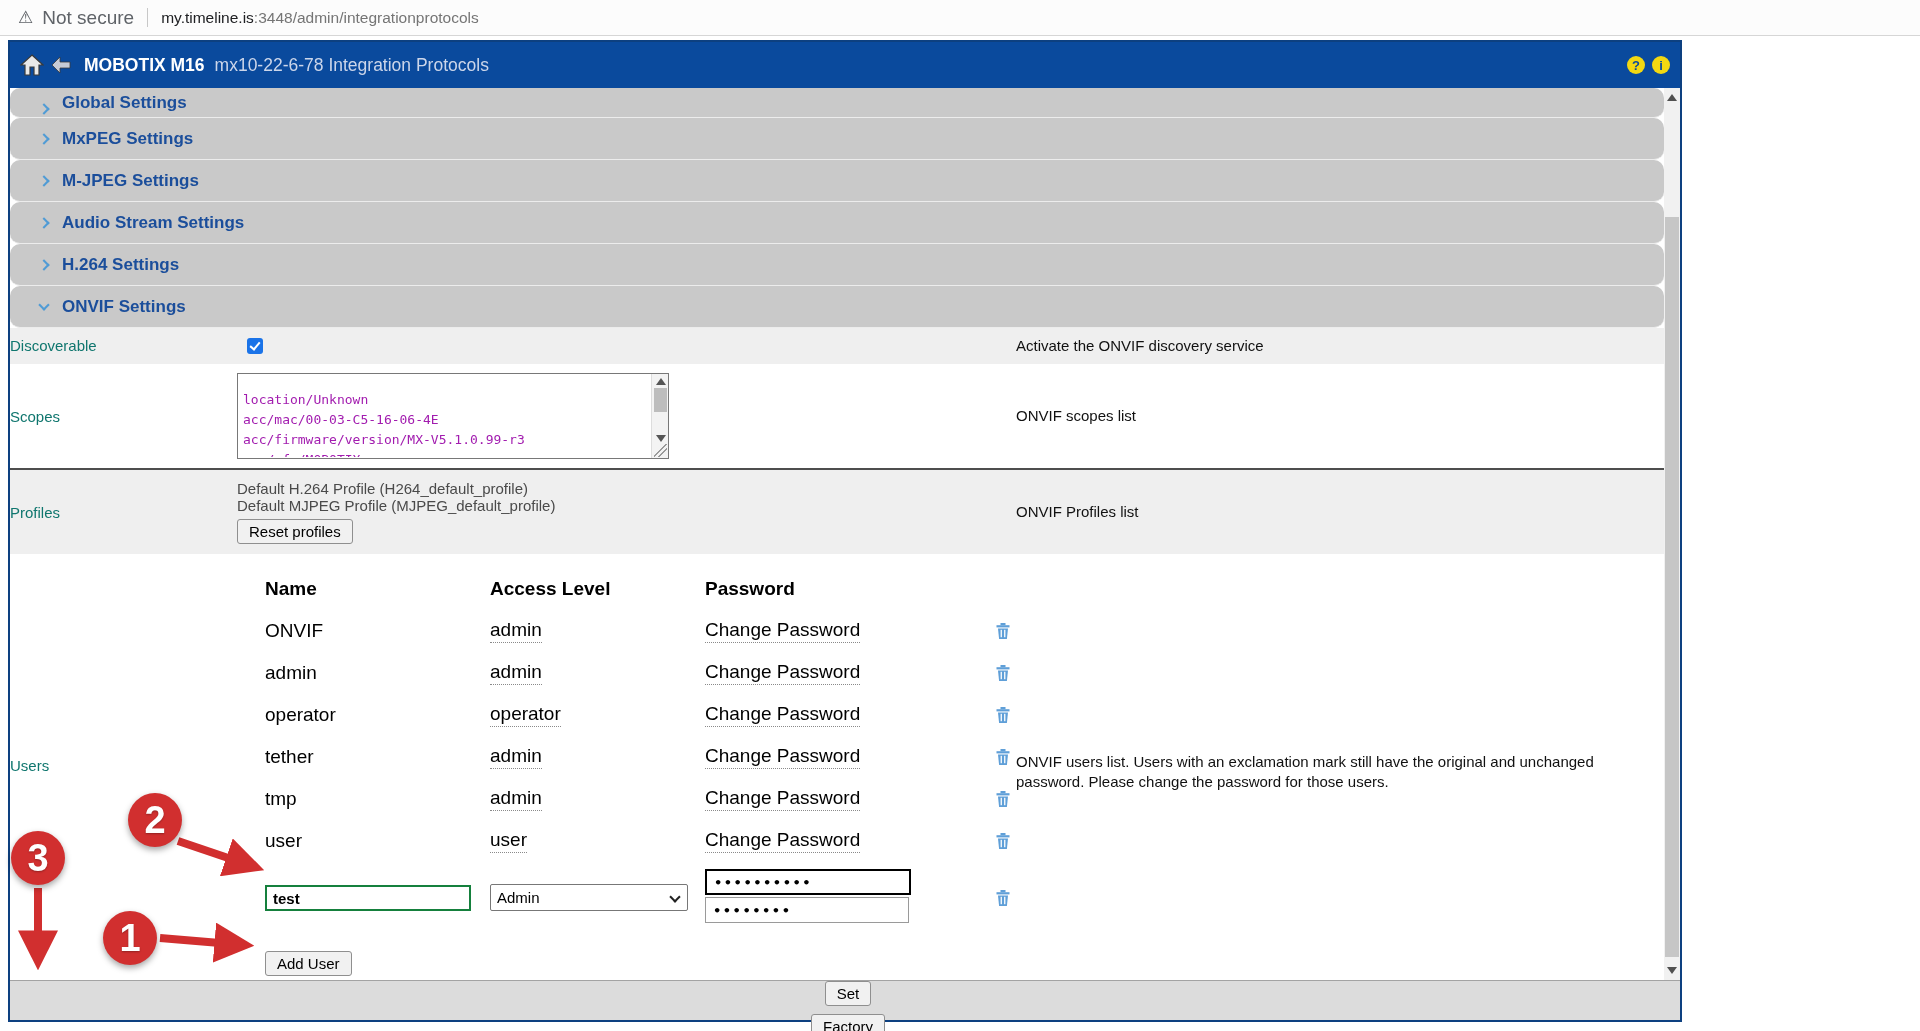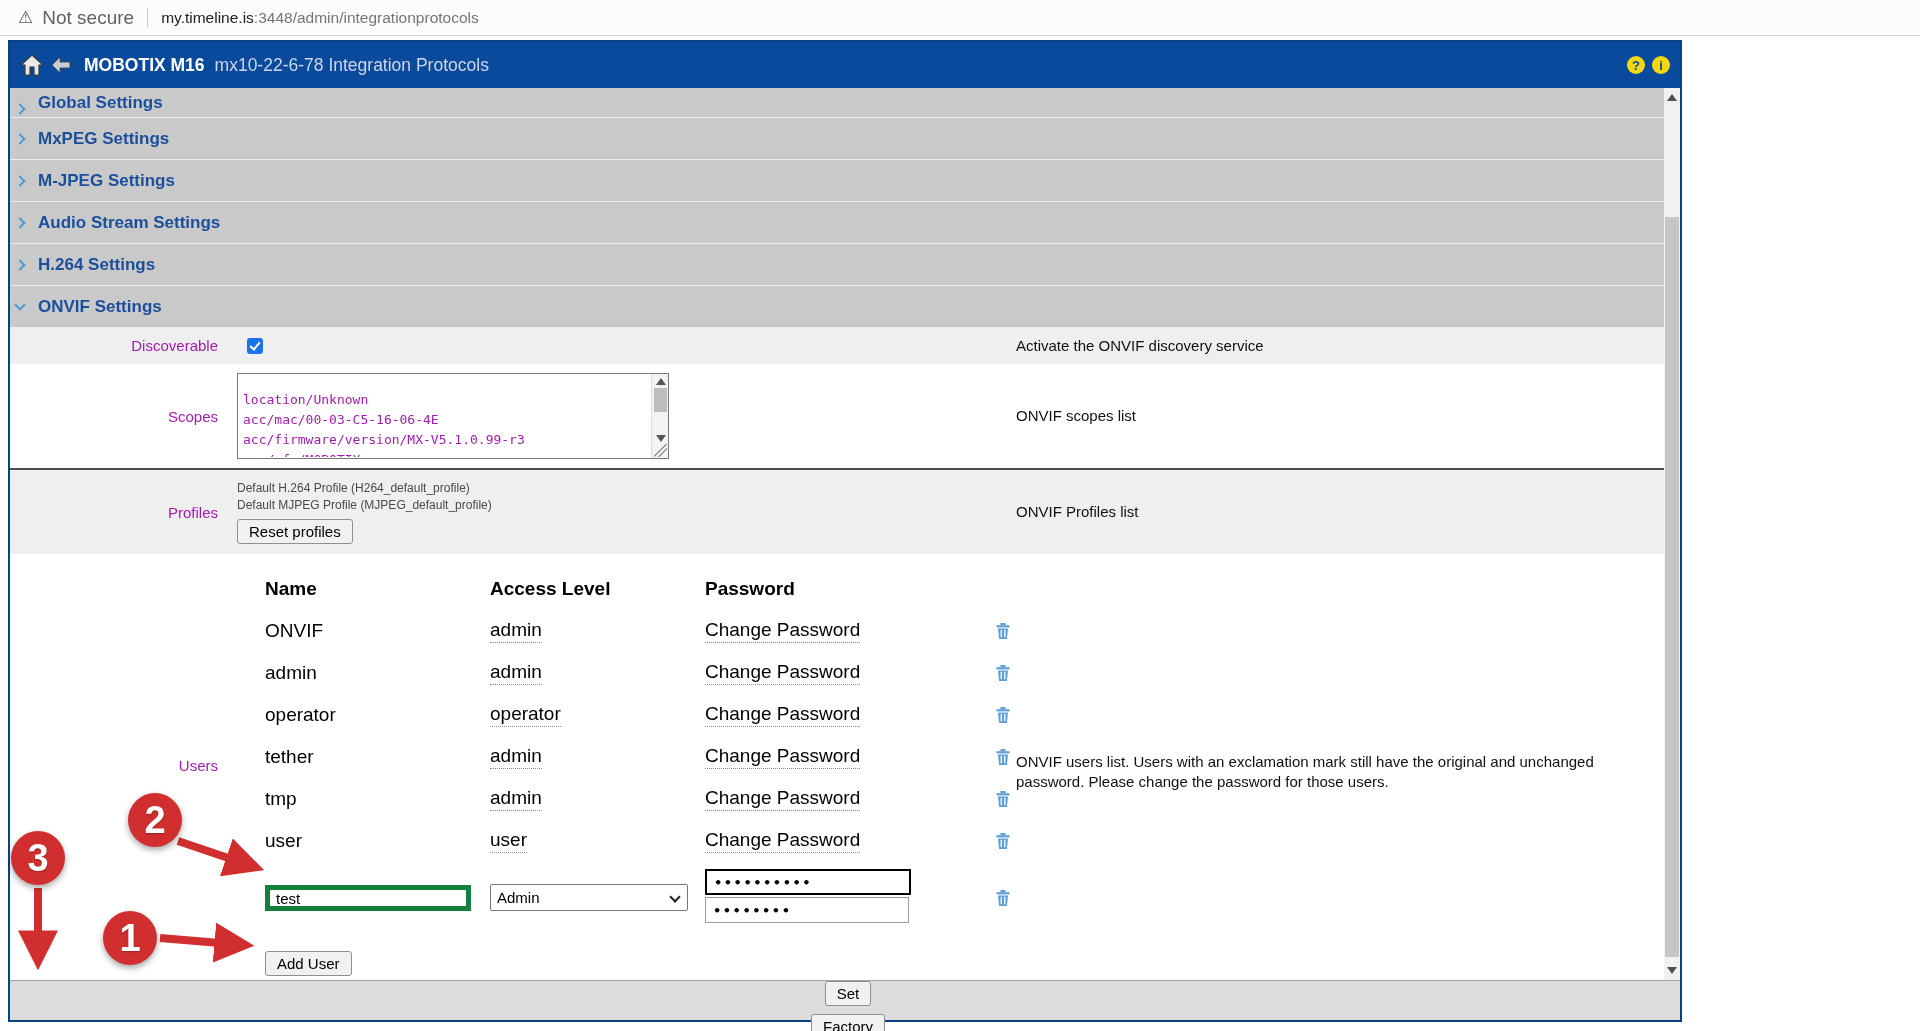--- a/index.html
+++ b/index.html
@@ -27,32 +27,32 @@
   .page-title { color:#ccd6ea; font-size:17.5px; margin-left:10px; }
   .tb-right { margin-left:auto; display:flex; gap:7px; }
   .ybadge { width:18px; height:18px; border-radius:50%; background:#f3d811; color:#0a4a9d;
     font-weight:bold; font-size:13px; display:flex; align-items:center; justify-content:center; }
 
   
   .content { position:absolute; top:46px; left:0; right:16px; bottom:40px; overflow:hidden; background:#fff; }
 
   
   .srow { height:42px; background:#c9c9c9; border-bottom:1px solid #ececec;
-    display:flex; align-items:center; padding-left:6px; cursor:pointer; }
+    display:flex; align-items:center; padding-left:30px; cursor:pointer;border-radius:10px; }
   .srow.first { height:30px; align-items:flex-end; padding-bottom:4px; }
   .chev { width:8px; height:8px; border-right:2.5px solid #4f9bd5; border-bottom:2.5px solid #4f9bd5;
     display:inline-block; margin-right:14px; }
   .chev.right { transform:rotate(-45deg); }
   .chev.down { transform:rotate(45deg); margin-top:-4px; }
   .stitle { color:#1b4e9b; font-weight:bold; font-size:17px; }
 
   
   .frow { display:flex; width:100%; }
   .frow.gray { background:#efefef; }
-  .lbl { flex:0 0 208px; text-align:right; font-size:15px; color:#a21caf; }
+  .lbl { flex:0 0 208px; font-size:15px; color:#0f766e; }
   .fieldcol { flex:0 0 798px; padding-left:19px; }
   .helpcol { flex:1; font-size:15px; color:#111; line-height:20px; padding-right:24px; }
 
   .row-discover { height:36px; align-items:center; }
   .row-discover .lbl, .row-discover .helpcol { line-height:36px; }
   .cbx { width:16px; height:16px; background:#1a73e8; border-radius:3px; position:relative; margin-left:10px; cursor:pointer; }
   .cbx::after { content:""; position:absolute; left:5px; top:2px; width:4px; height:8px;
     border:solid #fff; border-width:0 2.5px 2.5px 0; transform:rotate(40deg); }
 
   .row-scopes { height:104px; align-items:center; }
@@ -61,38 +61,38 @@
     font-family:"DejaVu Sans Mono","Liberation Mono",monospace; font-size:13px; line-height:20px;
     padding:15px 4px; white-space:pre; overflow:hidden; outline:none; color:#a21caf; background:#fff; }
   .ta-sb { position:absolute; top:0; right:0; width:17px; height:100%; background:#f3f3f3; border-left:1px solid #ddd; }
   .ta-sb .up { position:absolute; top:4px; left:4px; width:0; height:0; border-left:5px solid transparent; border-right:5px solid transparent; border-bottom:7px solid #555; }
   .ta-sb .dn { position:absolute; bottom:16px; left:4px; width:0; height:0; border-left:5px solid transparent; border-right:5px solid transparent; border-top:7px solid #555; }
   .ta-sb .thumb { position:absolute; top:14px; left:2px; width:13px; height:24px; background:#bdbdbd; }
   .ta-grip { position:absolute; right:1px; bottom:1px; width:13px; height:13px;
     background:linear-gradient(135deg, transparent 45%, #9a9a9a 45%, #9a9a9a 52%, transparent 52%, transparent 65%, #9a9a9a 65%, #9a9a9a 72%, transparent 72%); }
 
   .row-profiles { height:86px; border-top:2px solid #4d4d4d; align-items:center; }
-  .prof-line { font-size:12px; color:#4a4a4a; line-height:17px; }
+  .prof-line { font-size:15px; color:#4a4a4a; line-height:17px; }
   .btn { display:inline-block; font-family:"Liberation Sans",sans-serif; font-size:15px; color:#000;
     background:#f1f1f1; border:1px solid #8f8f8f; border-radius:3px; padding:3px 11px; cursor:pointer; }
   .reset-btn { margin-top:5px; }
 
   .row-users { min-height:425px; background:#fff; }
   .row-users .lbl { padding-top:203px; }
   .row-users .helpcol { padding-top:198px; }
 
   .utable { margin-left:28px; margin-top:14px; display:grid; grid-template-columns:225px 215px 215px 90px; font-size:19px; color:#000; }
   .uhead { font-weight:bold; height:28px; }
   .ucell { height:42px; display:flex; align-items:center; }
   .dotted { border-bottom:1px dotted #8a8a8a; padding-bottom:1px; cursor:pointer; }
   .trash-cell { justify-self:end; }
   .trash { cursor:pointer; display:inline-flex; }
 
   .newuser { position:relative; margin-left:28px; height:62px; display:grid; grid-template-columns:225px 215px 215px 90px; }
-  .ni-name { margin-top:23px; width:206px; height:26px; border:5px solid #15803d; font-size:15px; padding:2px 6px; outline:none; }
+  .ni-name { margin-top:23px; width:206px; height:26px; border:2px solid #15803d; font-size:15px; padding:2px 6px; outline:none;font-weight:bold; }
   .selwrap { position:relative; margin-top:22px; width:198px; height:27px; }
   .selwrap select { appearance:none; -webkit-appearance:none; width:198px; height:27px; border:1px solid #777;
     background:#fff; font-size:15px; padding:2px 22px 2px 6px; border-radius:2px; outline:none; }
   .selchev { position:absolute; right:9px; top:9px; width:8px; height:8px; border-right:2px solid #222; border-bottom:2px solid #222; transform:rotate(45deg); pointer-events:none; }
   .pwstack { margin-top:7px; }
   .pw { display:block; width:206px; height:26px; font-family:"DejaVu Sans",sans-serif; font-size:13px; font-weight:bold;
     letter-spacing:1.5px; padding:2px 7px; outline:none; color:#000; }
   .pw.focused { border:2px solid #000; }
   .pw.plain { border:1px solid #9a9a9a; margin-top:2px; width:204px; }
   .newuser .trash-cell { margin-top:28px; }

